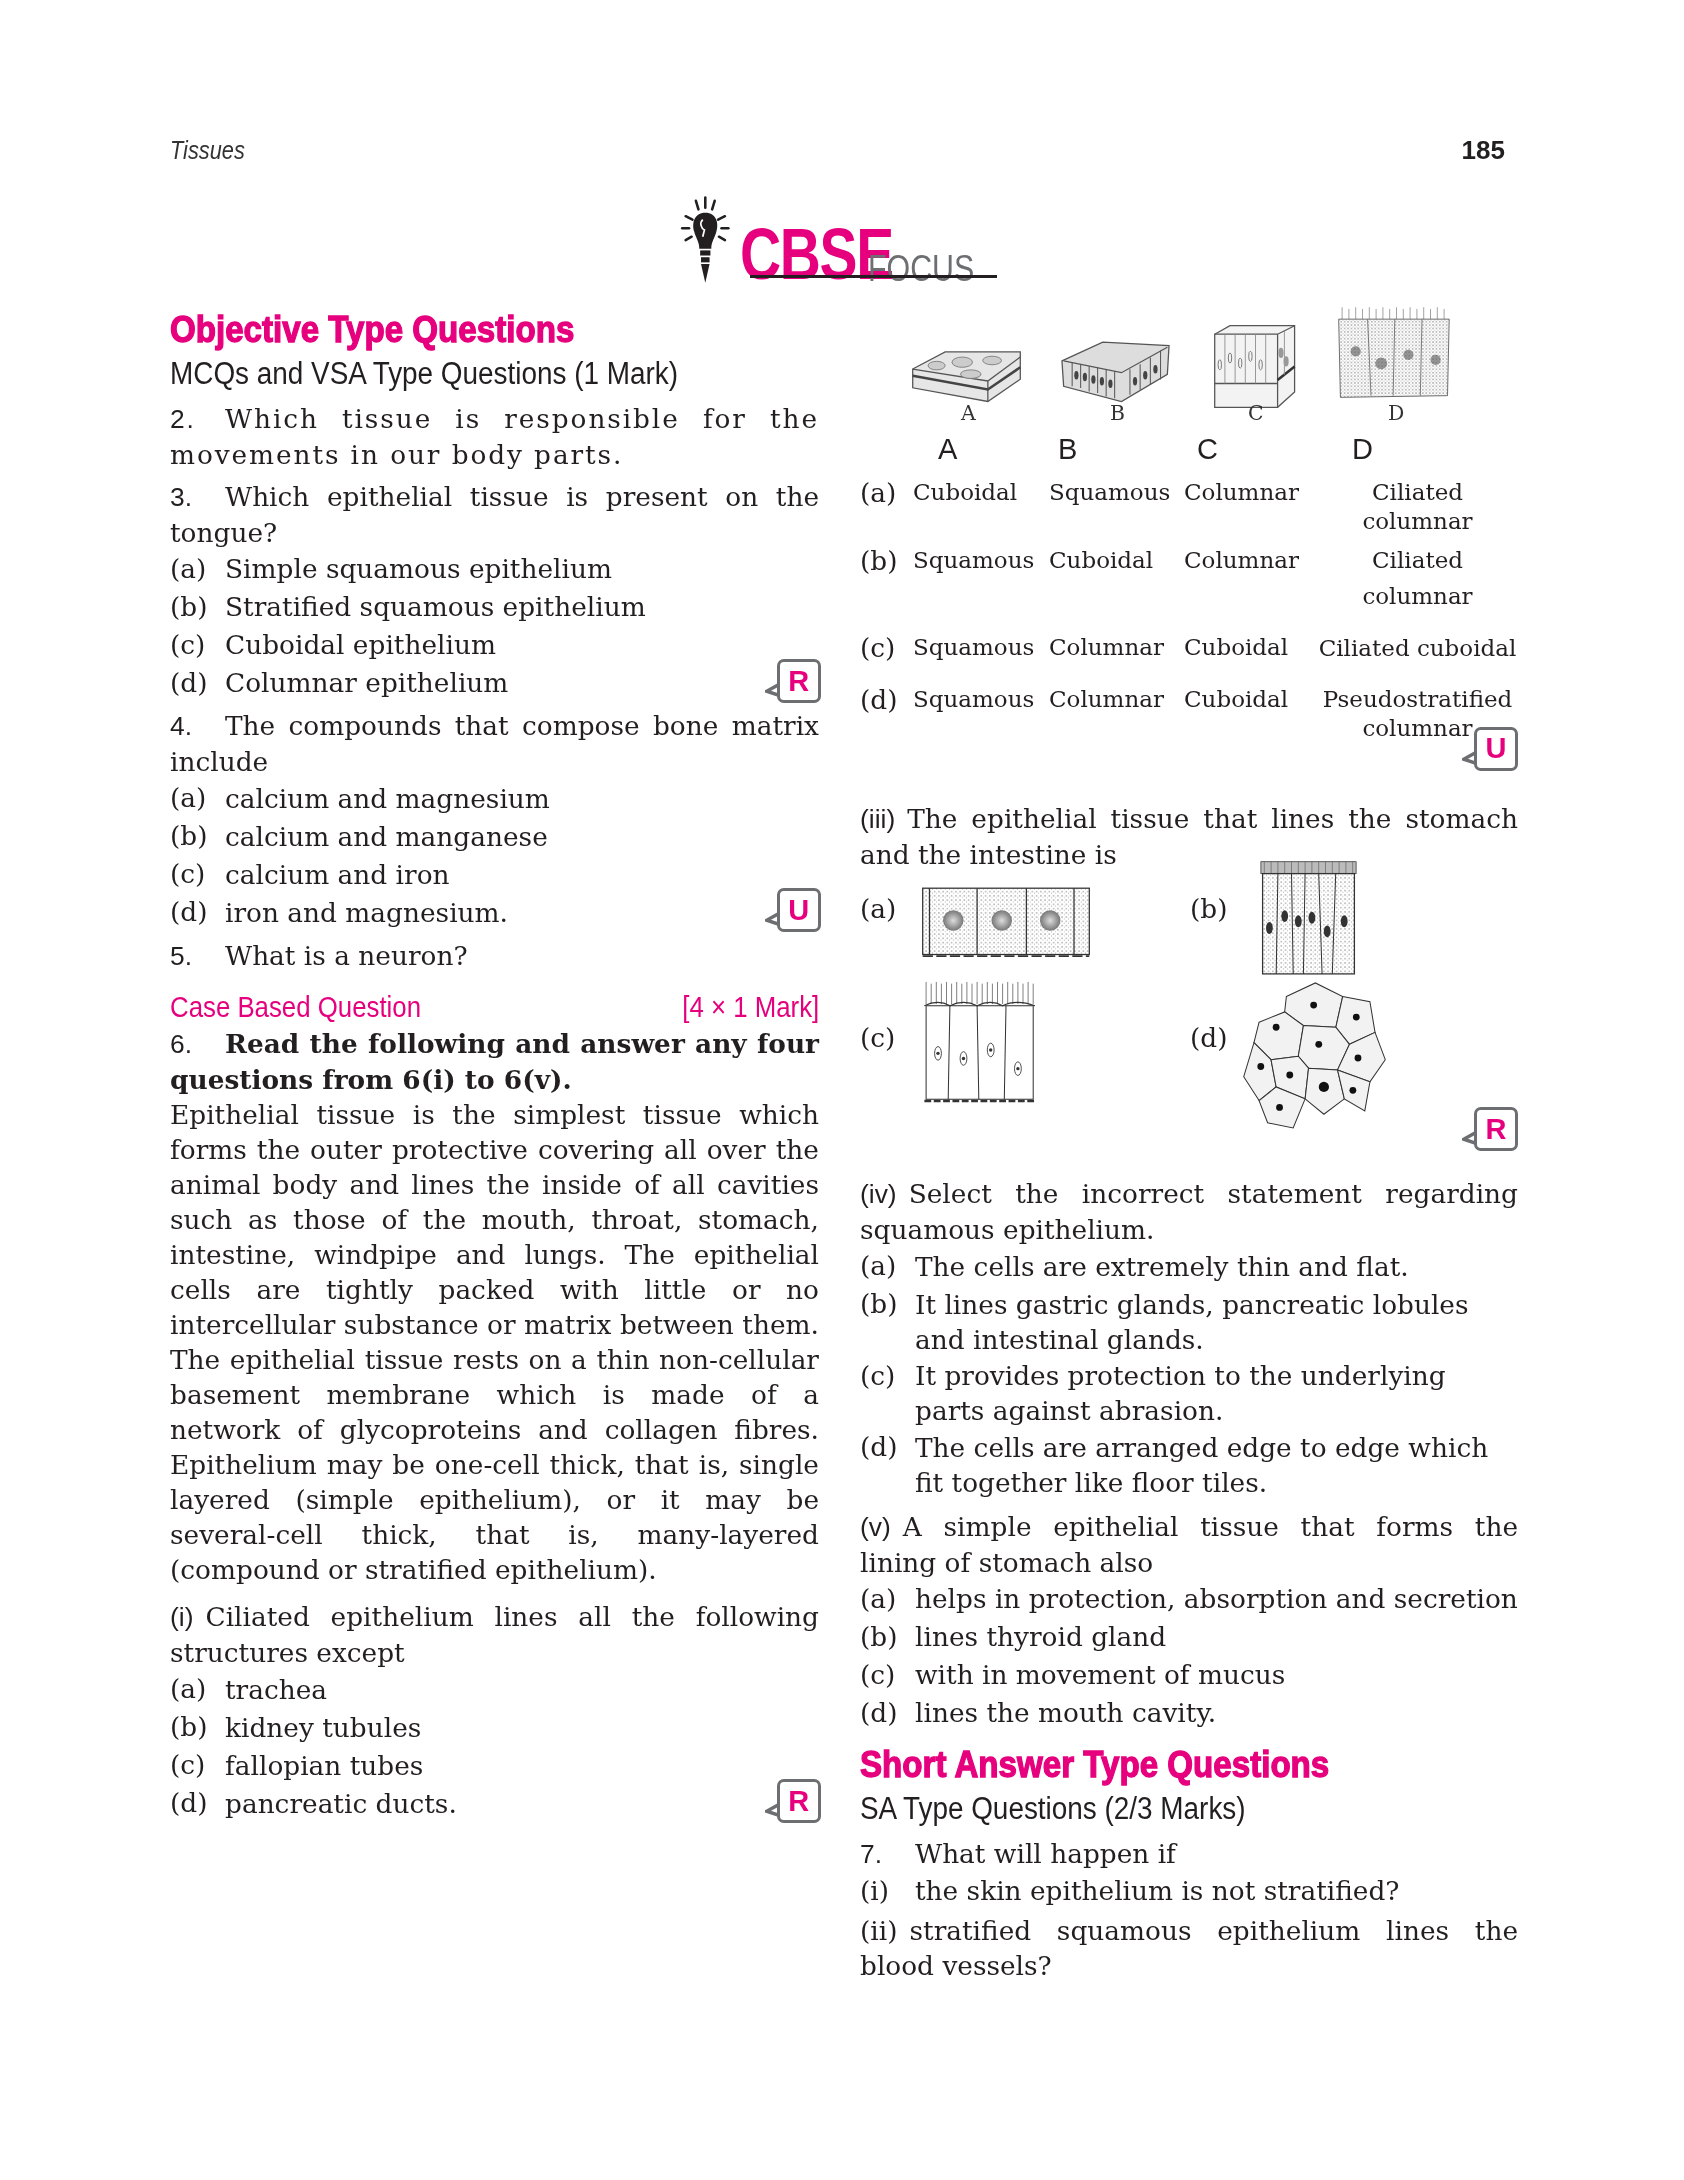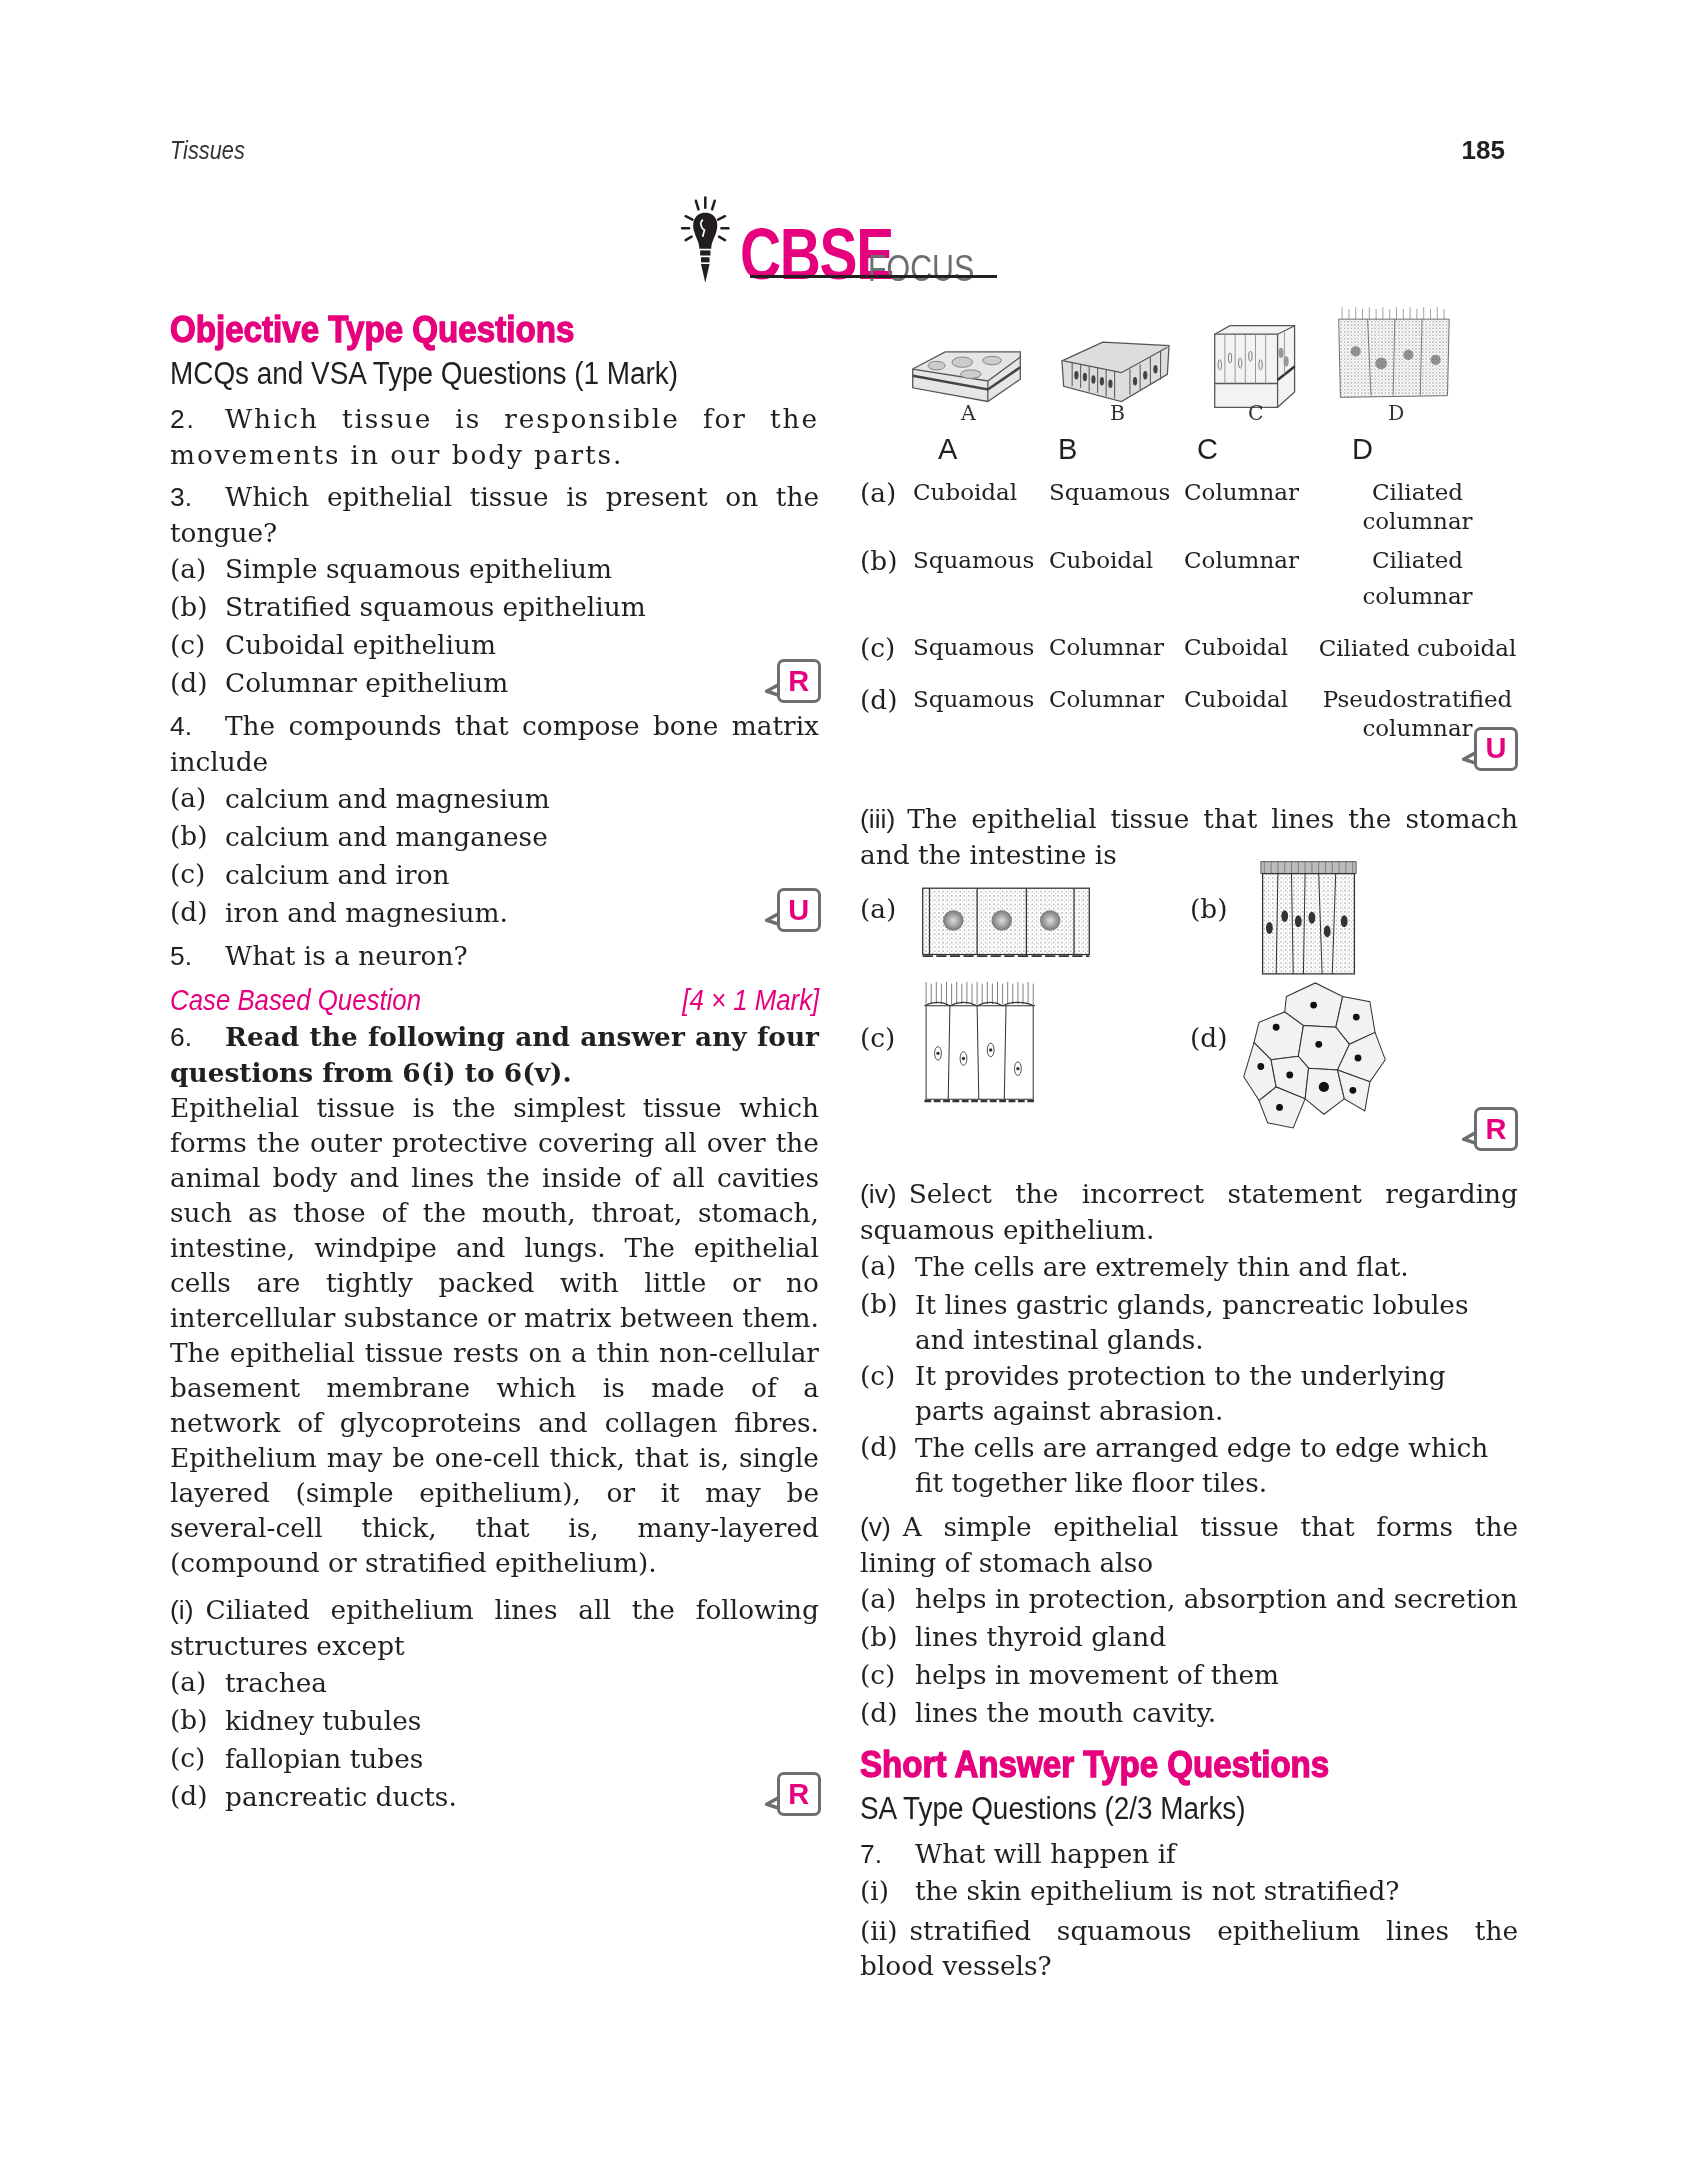--- a/index.html
+++ b/index.html
@@ -14,21 +14,21 @@
   .brand .cbse { font-family: "Liberation Sans", sans-serif; font-weight: bold; font-size: 73px; color: #e6007e; letter-spacing: -1.7px; transform: scaleX(0.78); transform-origin: left bottom; line-height: 68px; display: inline-block; width: 128px; }
   .brand .focus { font-family: "Liberation Sans", sans-serif; font-size: 37px; color: #6d6e71; transform: scaleX(0.82); transform-origin: left bottom; line-height: 34px; display: inline-block; margin-bottom: 1.7px; }
   .brand-underline { position: absolute; top: 275px; left: 750px; width: 247px; height: 3.4px; background: #231f20; }
 
   .col { position: absolute; top: 307px; width: 649px; }
   .col-left { left: 170px; }
   .col-right { left: 860px; width: 658px; }
 
   .h-section { font-family: "Liberation Sans", sans-serif; font-weight: 900; color: #e6007e; font-size: 36px; letter-spacing: 0px; transform: scaleX(0.92); transform-origin: left; line-height: 46px; -webkit-text-stroke: 1.3px #e6007e; }
   .h-sub { font-family: "Liberation Sans", sans-serif; font-size: 31px; color: #231f20; line-height: 41px; transform: scaleX(0.9); transform-origin: left; white-space: nowrap; }
-  .h-case { display: flex; justify-content: space-between; font-family: "Liberation Sans", sans-serif; color: #e6007e; font-size: 30px; line-height: 39px; margin-top: 6px; font-style: italic; }
+  .h-case { display: flex; justify-content: space-between; font-family: "Liberation Sans", sans-serif; color: #e6007e; font-size: 30px; line-height: 39px; margin-top: 13px; }
   .h-case span { display: inline-block; transform: scaleX(0.86); }
   .h-case span:first-child { transform-origin: left; }
   .h-case span:last-child { transform-origin: right; }
 
   .p { font-size: 26.4px; line-height: 35px; text-align: justify; text-align-last: left; }
   .q { margin-top: 6.8px; }
   .qnum { font-family: "Liberation Sans", sans-serif; font-size: 26.4px; display: inline-block; width: 55px; }
   .qnum.roman { width: auto; margin-right: 12px; }
   .bold { font-weight: bold; }
   .opt { display: flex; font-size: 26.4px; line-height: 38px; position: relative; }
@@ -522,21 +522,21 @@
     <div class="opt">
         <span class="lbl">(a)</span>
         <span class="txt">helps in protection, absorption and secretion</span>
       </div>
     <div class="opt">
         <span class="lbl">(b)</span>
         <span class="txt">lines thyroid gland</span>
       </div>
     <div class="opt">
         <span class="lbl">(c)</span>
-        <span class="txt">helps in movement of them</span>
+        <span class="txt">with in movement of mucus</span>
       </div>
     <div class="opt">
         <span class="lbl">(d)</span>
         <span class="txt">lines the mouth cavity.</span>
       </div>
 
     <div class="h-section" style="margin-top:10.2px;">Short Answer Type Questions</div>
     <div class="h-sub">SA Type Questions (2/3 Marks)</div>
     <div class="p q">
       <span class="qnum">7.</span><span>What will happen if</span>

